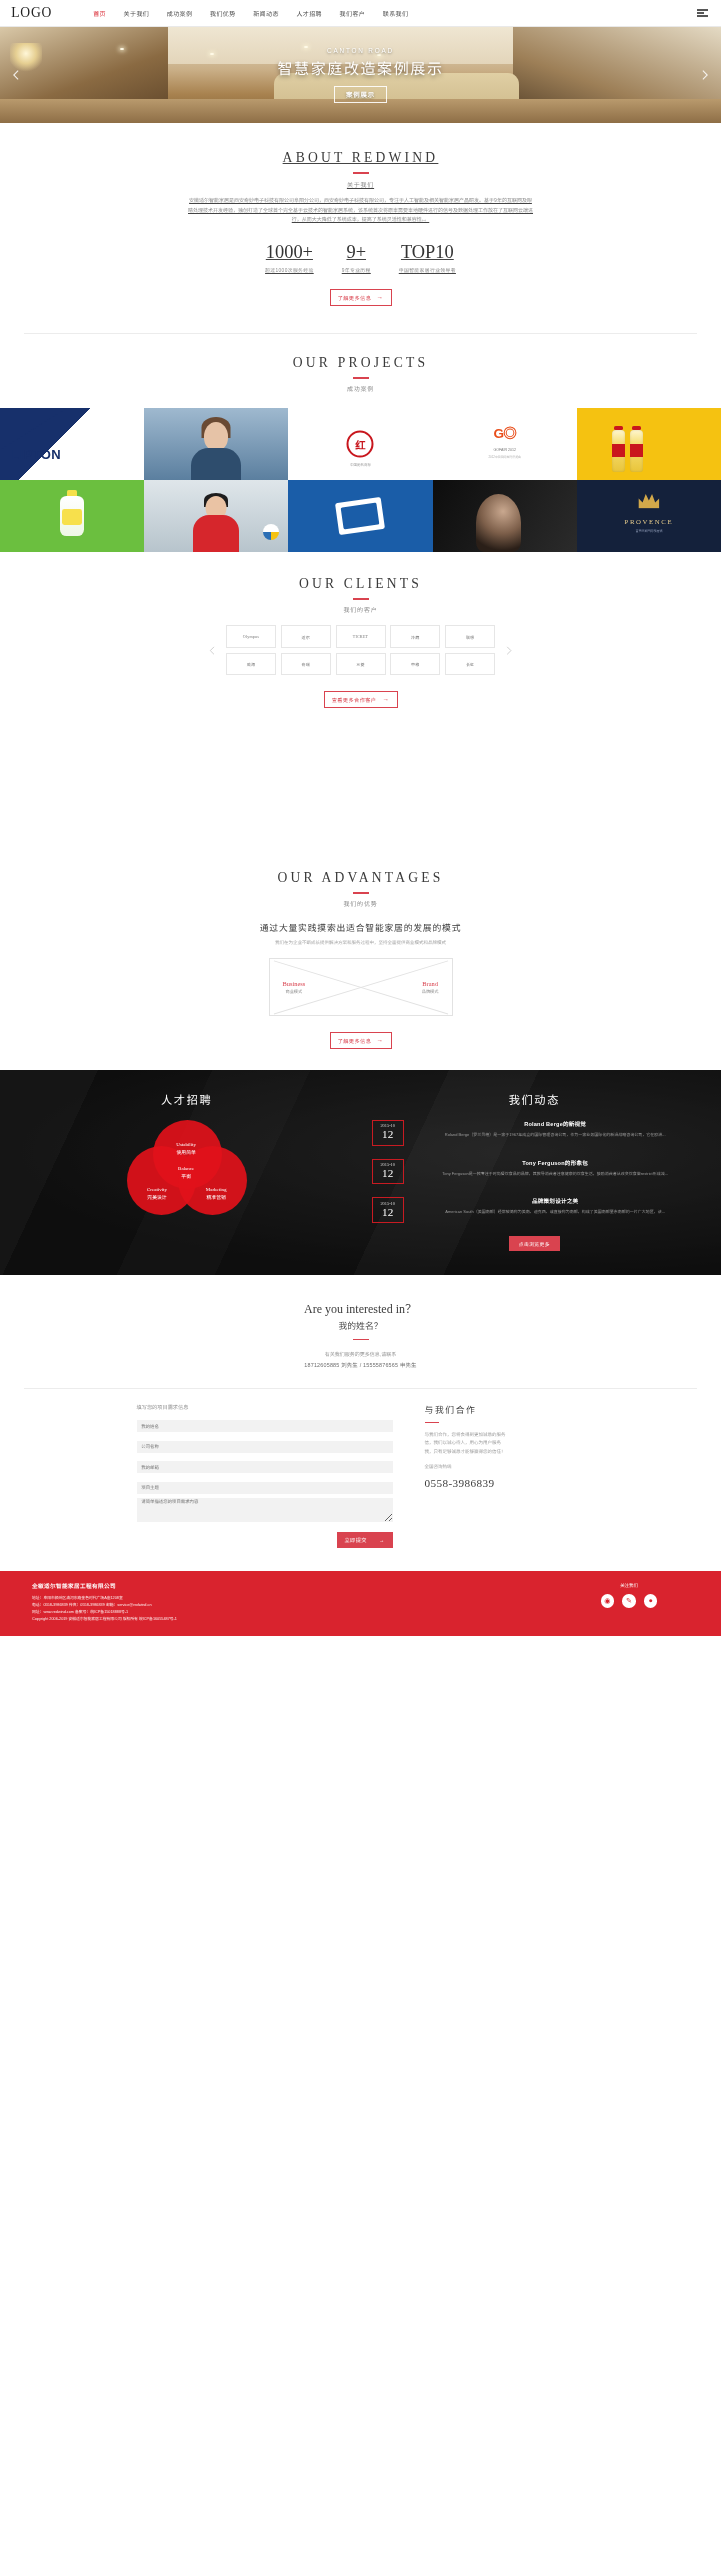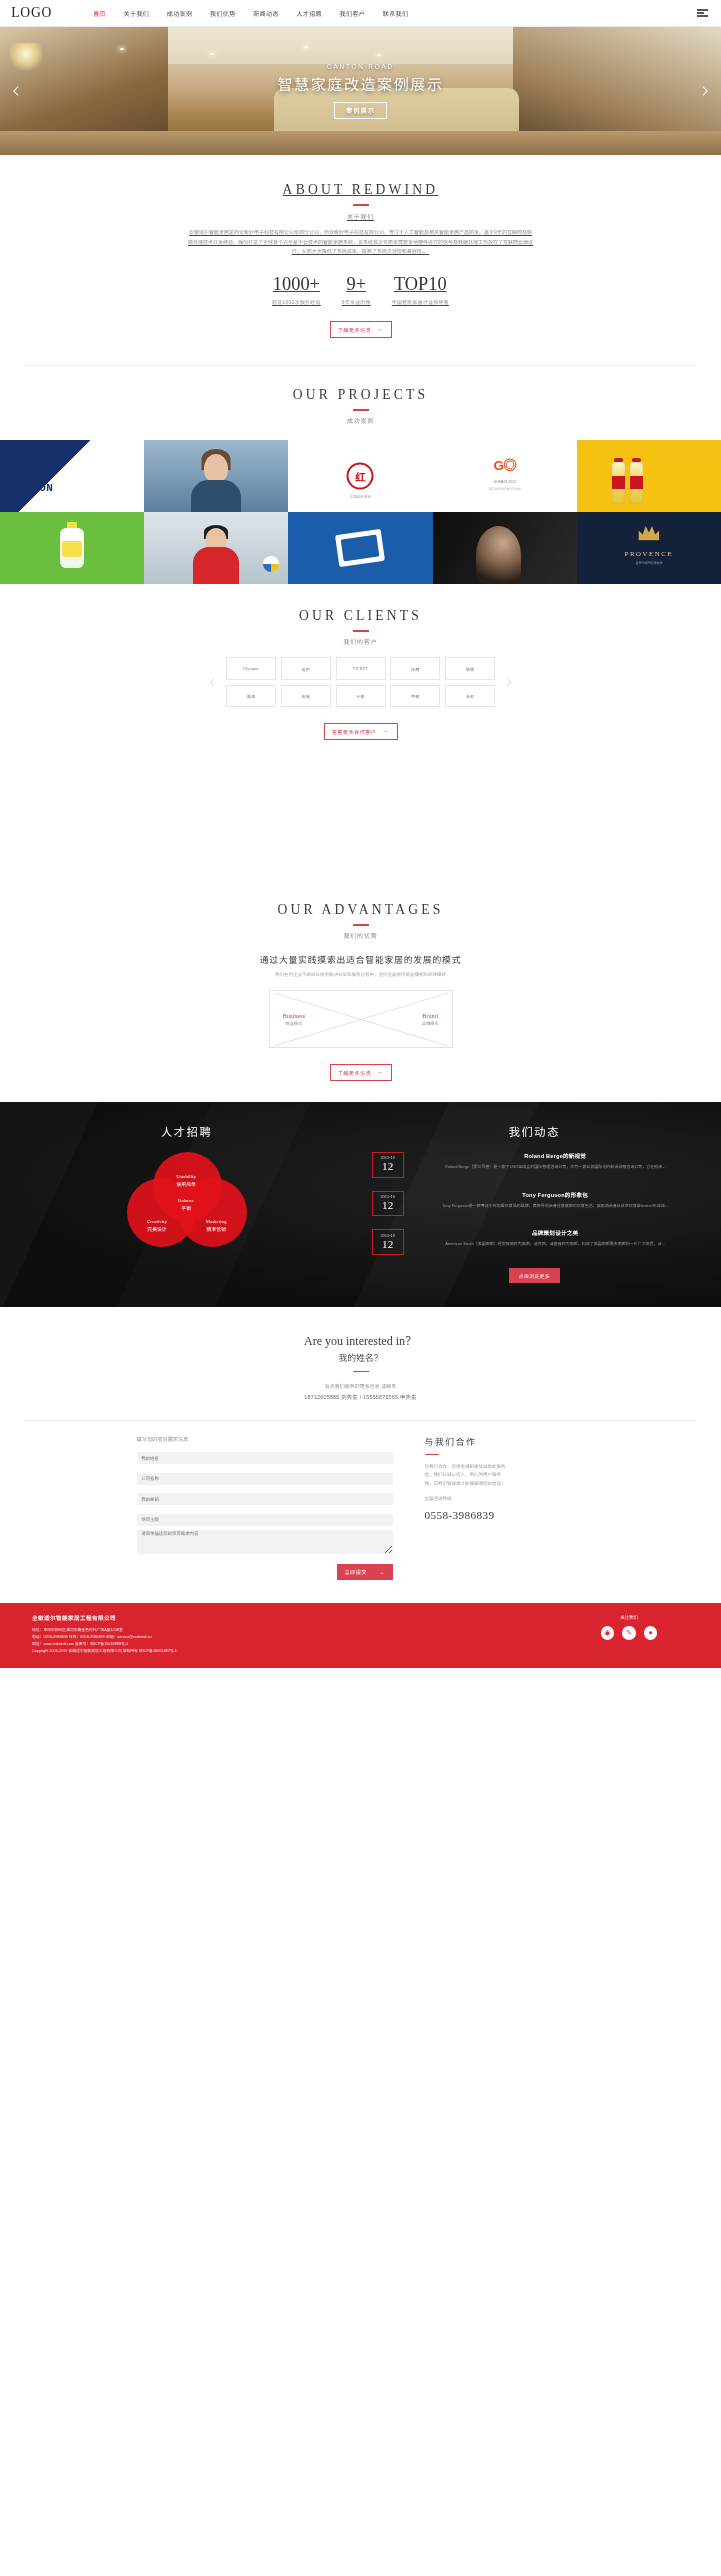--- a/index.html
+++ b/index.html
@@ -46,21 +46,21 @@
     width: 11.2px; display: flex; flex-direction: column; gap: 1.6px; cursor: pointer;
   }
   .ham i { display:block; height: 1.6px; background: #555; }
   .ham i:nth-child(1){ width: 11.2px; }
   .ham i:nth-child(2){ width: 7.2px; }
   .ham i:nth-child(3){ width: 11.2px; }
 
   
   .hero {
     position: relative;
-    height: 128px;
+    height: 96px;
     overflow: hidden;
     background: linear-gradient(180deg,#e7dcc6 0%, #d9c9ab 22%, #c9ae86 45%, #a8824f 70%, #7d5c33 100%);
   }
   .hero-img { position:absolute; inset:0; }
   .hero-img .ceil {
     position:absolute; left:0; right:0; top:0; height:37px;
     background: linear-gradient(180deg,#efe6d2,#e3d5ba);
   }
   .hero-img .wallL {
     position:absolute; left:0; top:0; width:168px; height:100%;
@@ -125,21 +125,21 @@
   .sec-rule { width: 16px; height:1.6px; background:#d9434f; margin: 6.4px auto 5.6px; }
   .sec-cn { font-size: 6px; color:#8a8a8a; letter-spacing:0.8px; }
 
   .about-h3 {
     font-size: 10.4px; color:#333; margin-top: 11.2px; font-weight:400; letter-spacing:0.8px;
   }
   .about-p {
     width: 345px; margin: 7.2px auto 0;
     font-size: 5px; line-height: 1.95; color:#8d8d8d; text-align:center;
   }
-  .stats { display:flex; justify-content:center; gap: 21px; margin-top: 17.6px; align-items:flex-end; }
+  .stats { display:flex; justify-content:center; gap: 28px; margin-top: 17.6px; align-items:flex-end; }
   .stat-num {
     font-family:"Liberation Serif", serif; font-size: 18.4px; color:#333; line-height:1;
   }
   .stat-lbl { font-size: 4.8px; color:#8d8d8d; margin-top: 4.8px; letter-spacing:0.4px; }
   .btn-outline {
     display:inline-flex; align-items:center; justify-content:space-between;
     border:0.8px solid #d9434f; color:#d9434f; background:transparent;
     font-size: 5.2px; padding: 4px 7.2px; width: 62px; margin-top: 16px; cursor:pointer;
     letter-spacing:0.4px;
   }
@@ -150,21 +150,21 @@
     font-size: 5.2px; padding: 4.8px 8px; width: 62px; cursor:pointer; letter-spacing:0.4px;
   }
   .divider { height:0.8px; background:#ececec; width: 673px; margin: 0 auto; }
 
   
   .grid { display:grid; grid-template-columns: repeat(5, 1fr); }
   .cell { position:relative; height: 72px; overflow:hidden; }
   .c-lipton { background: linear-gradient(135deg,#17306b 0%, #17306b 42%, #ffffff 42%, #ffffff 100%); }
   .lipton-mark {
     position:absolute; left: 11.2px; bottom: 17.6px; color:#17306b;
-    font-family:Liberation Mono, monospace; font-size: 11px; font-weight:700; letter-spacing:0.4px;
+    font-family:Liberation Sans, sans-serif; font-size: 13px; font-weight:700; letter-spacing:0.4px;
   }
   .lipton-tri {
     position:absolute; left:0; top:0; width:0; height:0;
     border-left: 67px solid #17306b; border-bottom: 42px solid transparent;
   }
   .c-person { background: linear-gradient(180deg,#9fb9cf, #5b7f9f); }
   .person-head { position:absolute; left:50%; top:14.4px; transform:translateX(-50%); width:24px; height:29px; border-radius:50% 50% 46% 46%; background:#e6c3a7; }
   .person-hair { position:absolute; left:50%; top:9.6px; transform:translateX(-50%); width:29px; height:21px; border-radius:50% 50% 0 0; background:#6a4a33; }
   .person-body { position:absolute; left:50%; bottom:0; transform:translateX(-50%); width:50px; height:32px; border-radius:17.6px 17.6px 0 0; background:#2e4d6d; }
   .c-redseal { background:#ffffff; }

